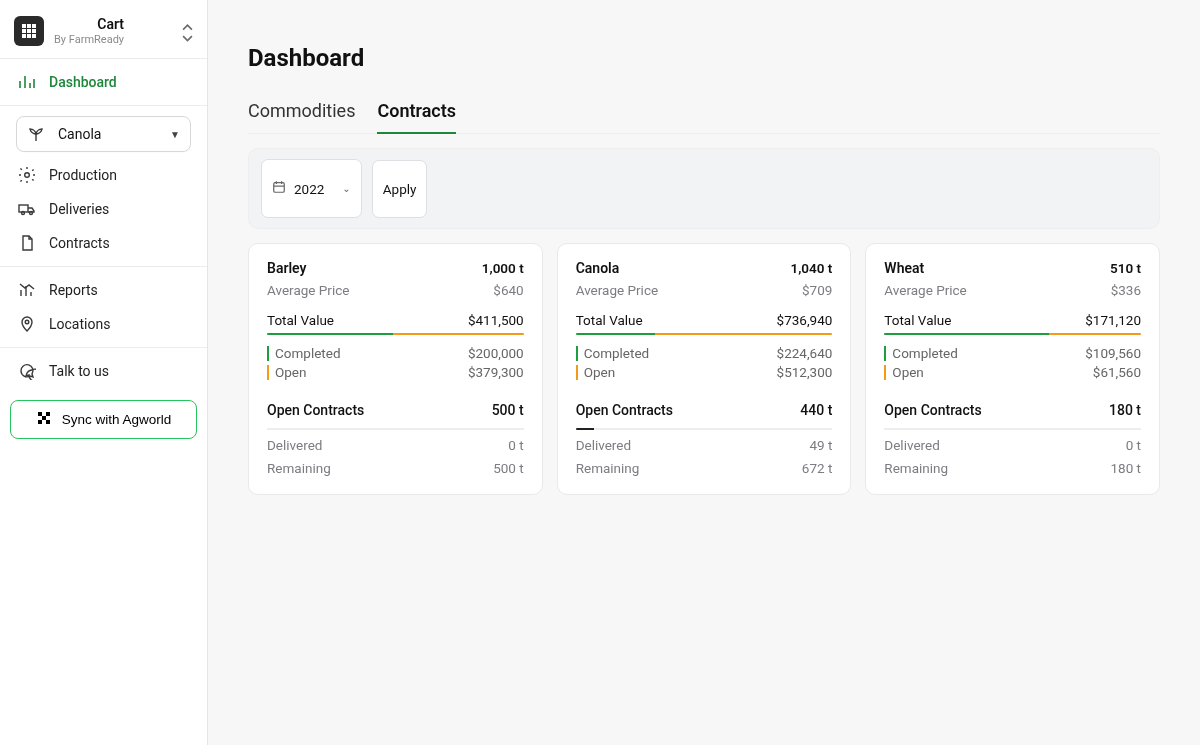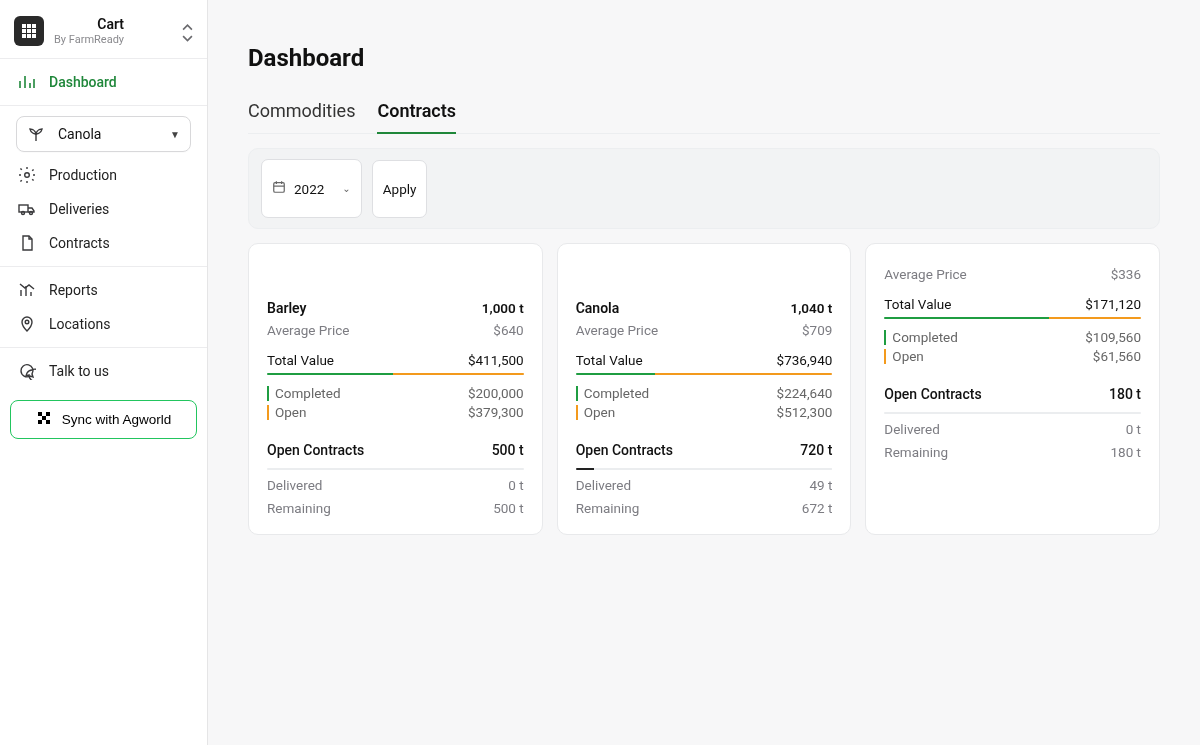--- a/index.html
+++ b/index.html
@@ -181,21 +181,21 @@
       border-radius: 10px;
       padding: 16px 18px 18px 18px;
     }
     .card-row {
       display: flex;
       justify-content: space-between;
       align-items: baseline;
       font-size: 13.5px;
     }
     .card-title { font-weight: 600; font-size: 14px; }
-    .card-amt { font-weight: 600; margin-top: 40px; }
+    .card-amt { font-weight: 600; }
     .muted { color: #7c7c82; }
     .card .mt6 { margin-top: 6px; }
     .card .mt14 { margin-top: 14px; }
 
     .progress {
       display: flex;
       height: 2px;
       border-radius: 2px;
       overflow: hidden;
       margin-top: 5px;
@@ -450,36 +450,40 @@
       <span class="legend-label"><span class="mark-green"></span>Completed</span>
       <span>$224,640</span>
     </div>
     <div class="legend-row">
       <span class="legend-label"><span class="mark-orange"></span>Open</span>
       <span>$512,300</span>
     </div>
 
     <div class="open-contracts-head">
       <span>Open Contracts</span>
-      <span>720 t</span>
+      <span>440 t</span>
     </div>
     <div class="progress" style="margin-top:0;margin-bottom:0;">
       <div style="background:#222;height:100%;width:7%"></div>
       <div style="background:#ebedef;height:100%;width:93%"></div>
     </div>
     <div class="sub-row">
       <span>Delivered</span>
       <span>49 t</span>
     </div>
     <div class="sub-row">
       <span>Remaining</span>
       <span>672 t</span>
     </div>
   </div>
       <div class="card">
+    <div class="card-row">
+      <span class="card-title">Wheat</span>
+      <span class="card-amt">510 t</span>
+    </div>
     <div class="card-row mt6">
       <span class="muted">Average Price</span>
       <span class="muted">$336</span>
     </div>
 
     <div class="card-row mt14">
       <span>Total Value</span>
       <span>$171,120</span>
     </div>
     <div class="progress">

